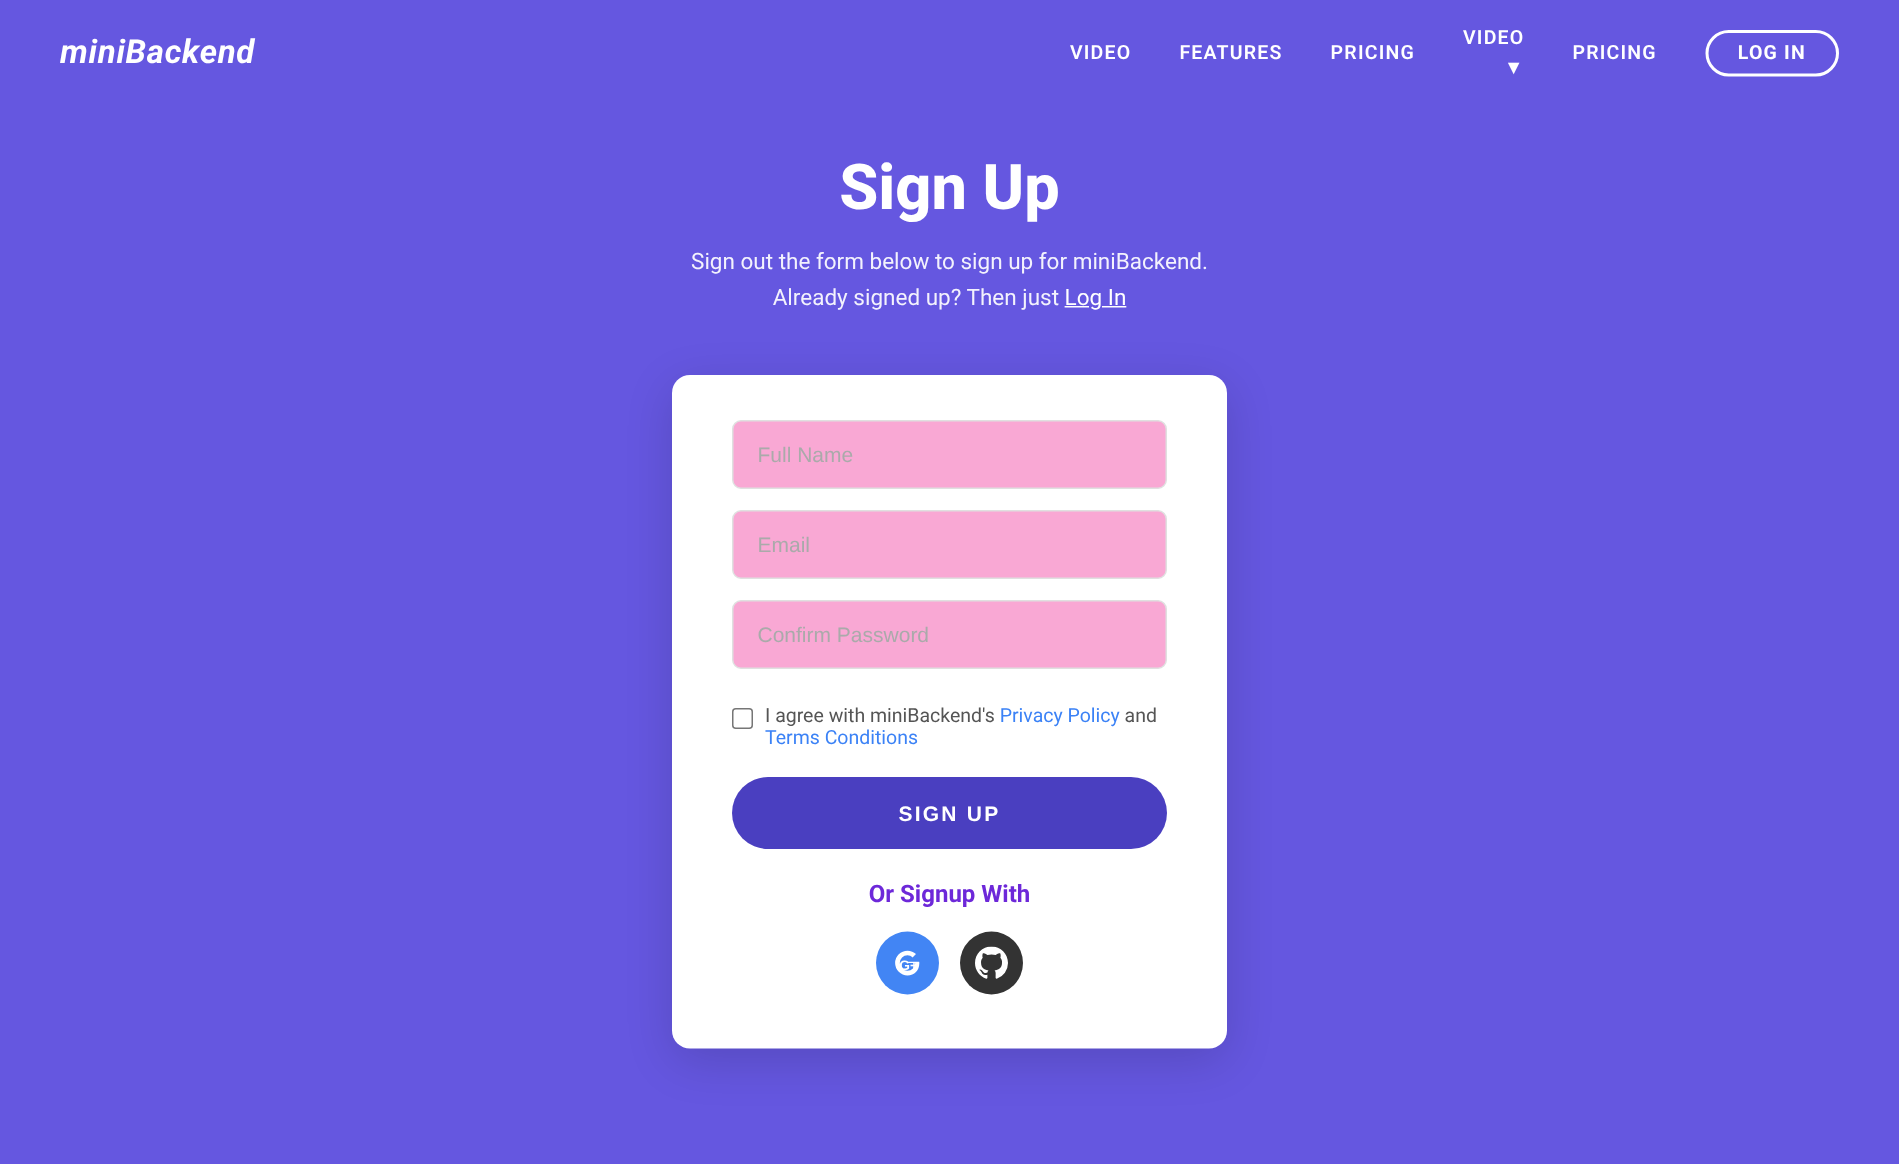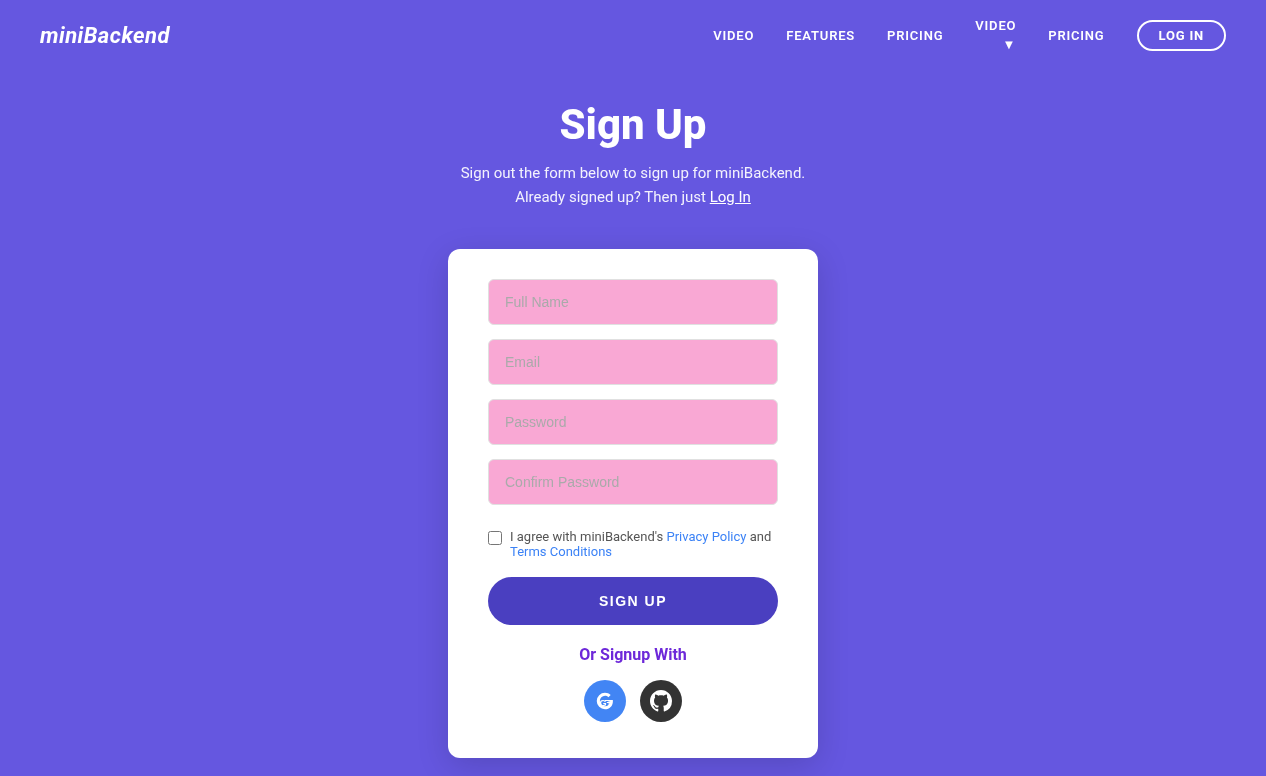--- a/index.html
+++ b/index.html
@@ -226,23 +226,20 @@
 
 <div class="form-card">
   <form>
     <div class="form-group">
       <input class="form-input" type="text" placeholder="Full Name" style="">
     </div>
     <div class="form-group">
       <input class="form-input" type="email" placeholder="Email" style="">
     </div>
     <div class="form-group">
-      <input class="form-input" type="password" placeholder="Password" style="">
-    </div>
-    <div class="form-group">
       <input class="form-input" type="password" placeholder="Confirm Password" style="">
     </div>
 
     <div class="checkbox-row">
       <input type="checkbox" style="">
       <span>
         <span>I agree with miniBackend's </span><a href="#">Privacy Policy</a><span> and </span><a href="#">Terms Conditions</a>
       </span>
     </div>
 

